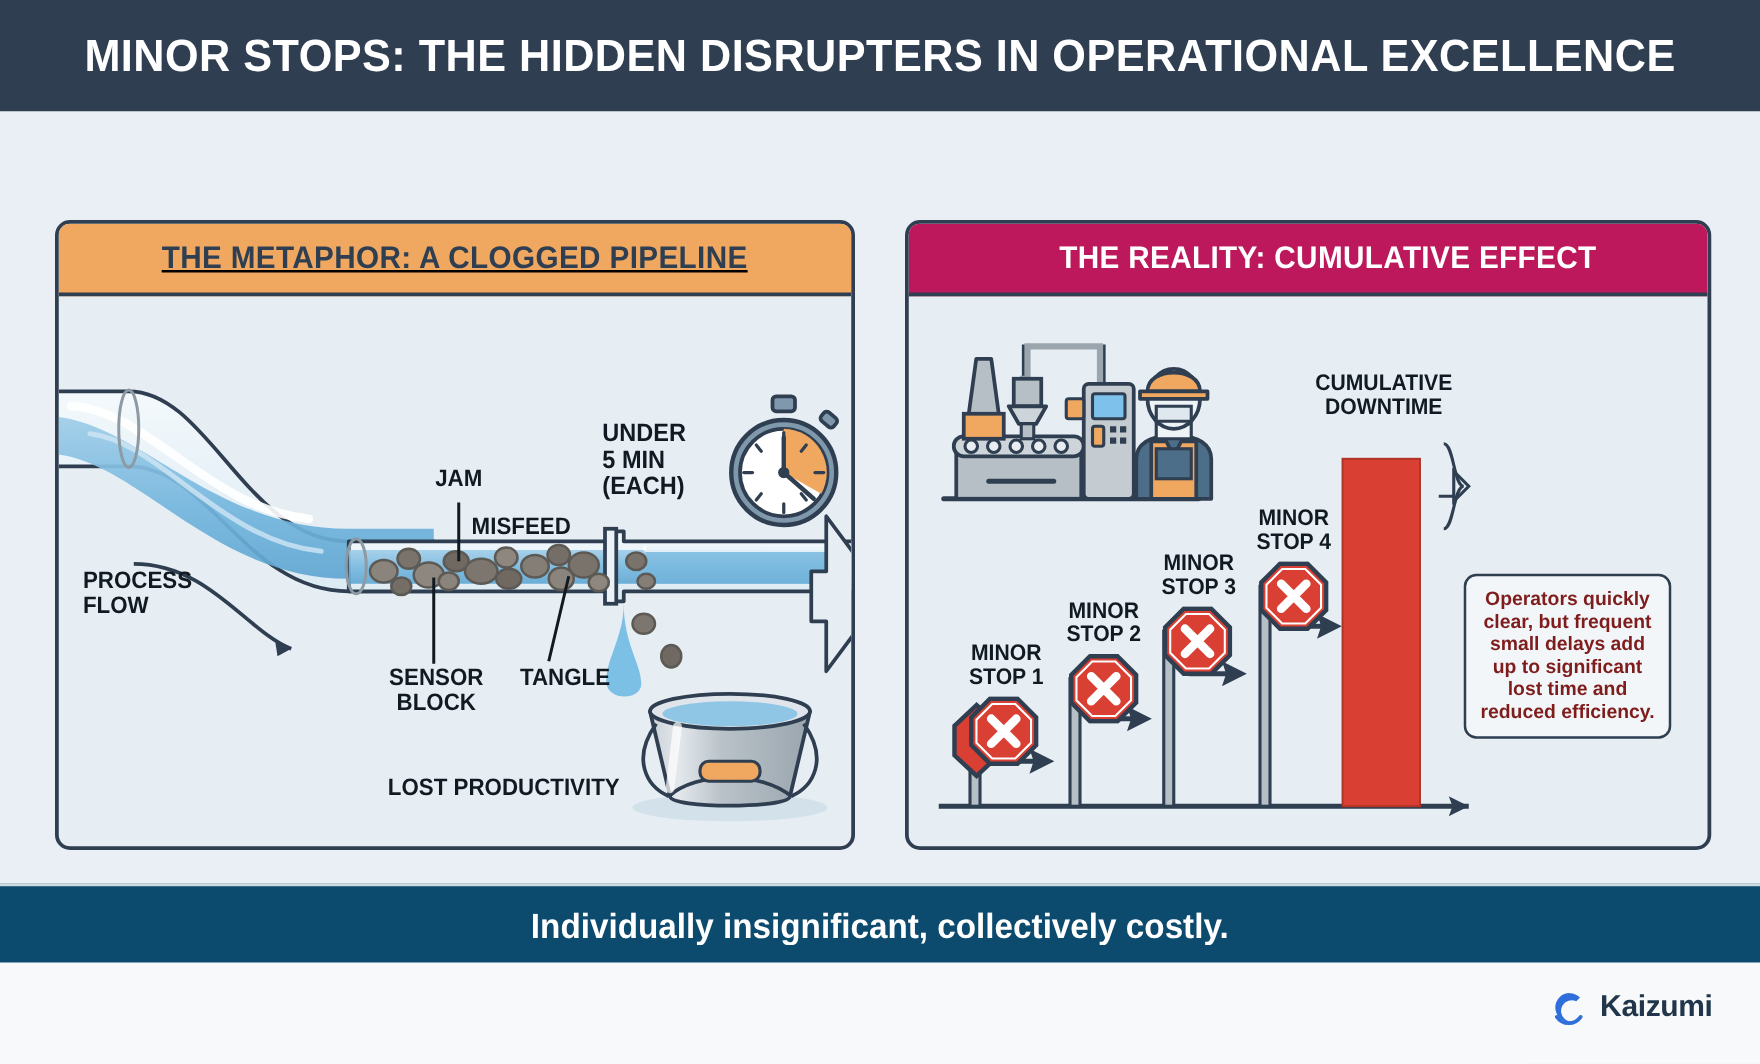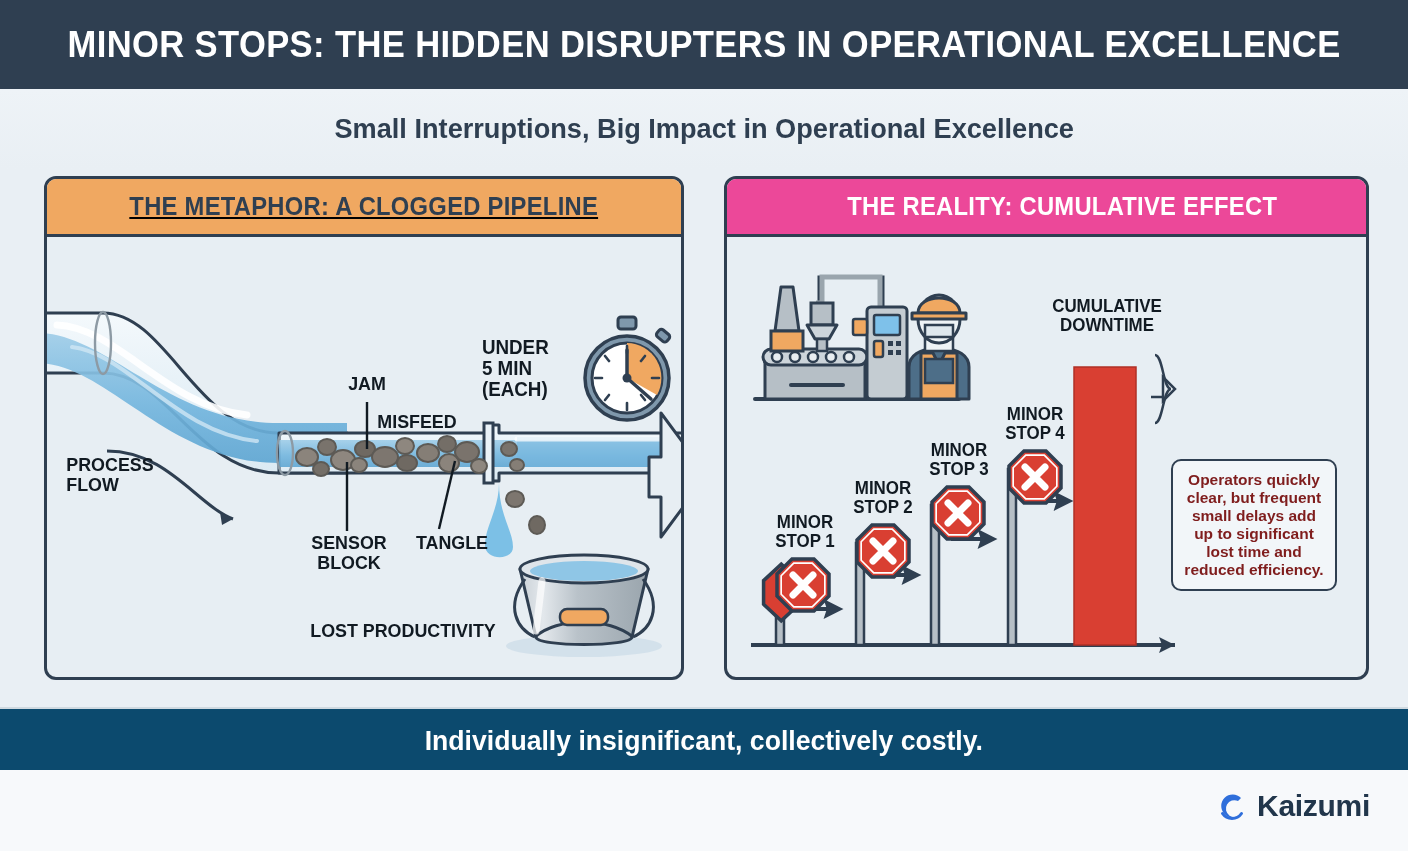--- a/index.html
+++ b/index.html
@@ -39,21 +39,21 @@
     background:#e7eef3;box-sizing:border-box;overflow:hidden;
   }
   #panel-left{left:44px;top:176px;width:640px;height:504px;}
   #panel-right{left:724px;top:176px;width:645px;height:504px;}
   .panel-head{
     position:absolute;left:0;top:0;width:100%;height:58px;
     display:flex;align-items:center;justify-content:center;
     border-bottom:3px solid #2f3f51;box-sizing:border-box;
   }
   #panel-left .panel-head{background:#f0a861;text-decoration:underline;}
-  #panel-right .panel-head{background:#ec4899;padding-left:32px;}
+  #panel-right .panel-head{background:#be185d;padding-left:32px;}
   .panel-head .h{font-size:25px;font-weight:bold;letter-spacing:0.3px;transform:scaleX(0.95);white-space:nowrap;}
   #panel-left .panel-head .h{color:#2f3f51;}
   #panel-right .panel-head .h{color:#ffffff;}
   .panel-body{position:absolute;left:0;top:58px;width:100%;height:443px;}
 
   
   .lbl{
     position:absolute;color:#111a22;font-weight:bold;line-height:1.06;
     text-align:center;white-space:pre-line;transform:scaleX(0.94);
   }
@@ -66,36 +66,33 @@
   }
   .footerbar .f{color:#ffffff;font-size:28px;font-weight:bold;transform:scaleX(0.95);}
 
   
   .brandstrip{
     position:absolute;left:0;top:770px;width:1408px;height:81px;background:#f7f9fb;
   }
   .brand{
     position:absolute;right:38px;top:19px;display:flex;align-items:center;gap:9px;
   }
-  .brand .bname{color:#21364b;font-size:30px;font-weight:bold;letter-spacing:-0.3px;}
+  .brand .bname{color:#21364b;font-size:24px;font-weight:bold;letter-spacing:-0.3px;}
 
   svg{display:block;}
 </style>
 </head>
 <body>
 
 <div id="stage">
 
   <div class="titlebar">
     <div class="t">MINOR STOPS: THE HIDDEN DISRUPTERS IN OPERATIONAL EXCELLENCE</div>
   </div>
 
-  <div class="subtitle">
-    <div class="s">Small Interruptions, Big Impact in Operational Excellence</div>
-  </div>
 
   <div class="panel" id="panel-left">
     <div class="panel-head">
       <div class="h">THE METAPHOR: A CLOGGED PIPELINE</div>
     </div>
     <div class="panel-body">
 
       <svg width="640" height="443" viewBox="0 0 640 443">
         <defs>
           <linearGradient id="pipeGlass" x1="0" y1="0" x2="0" y2="1">

